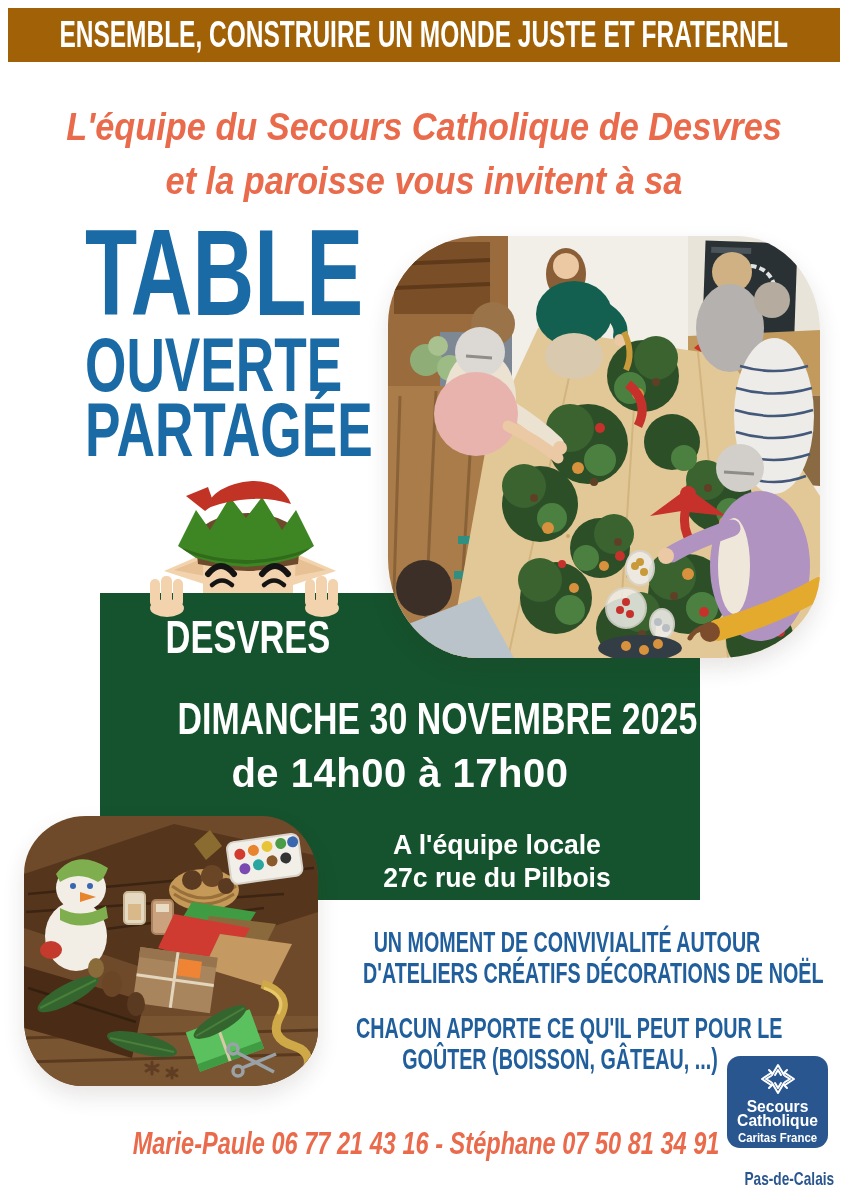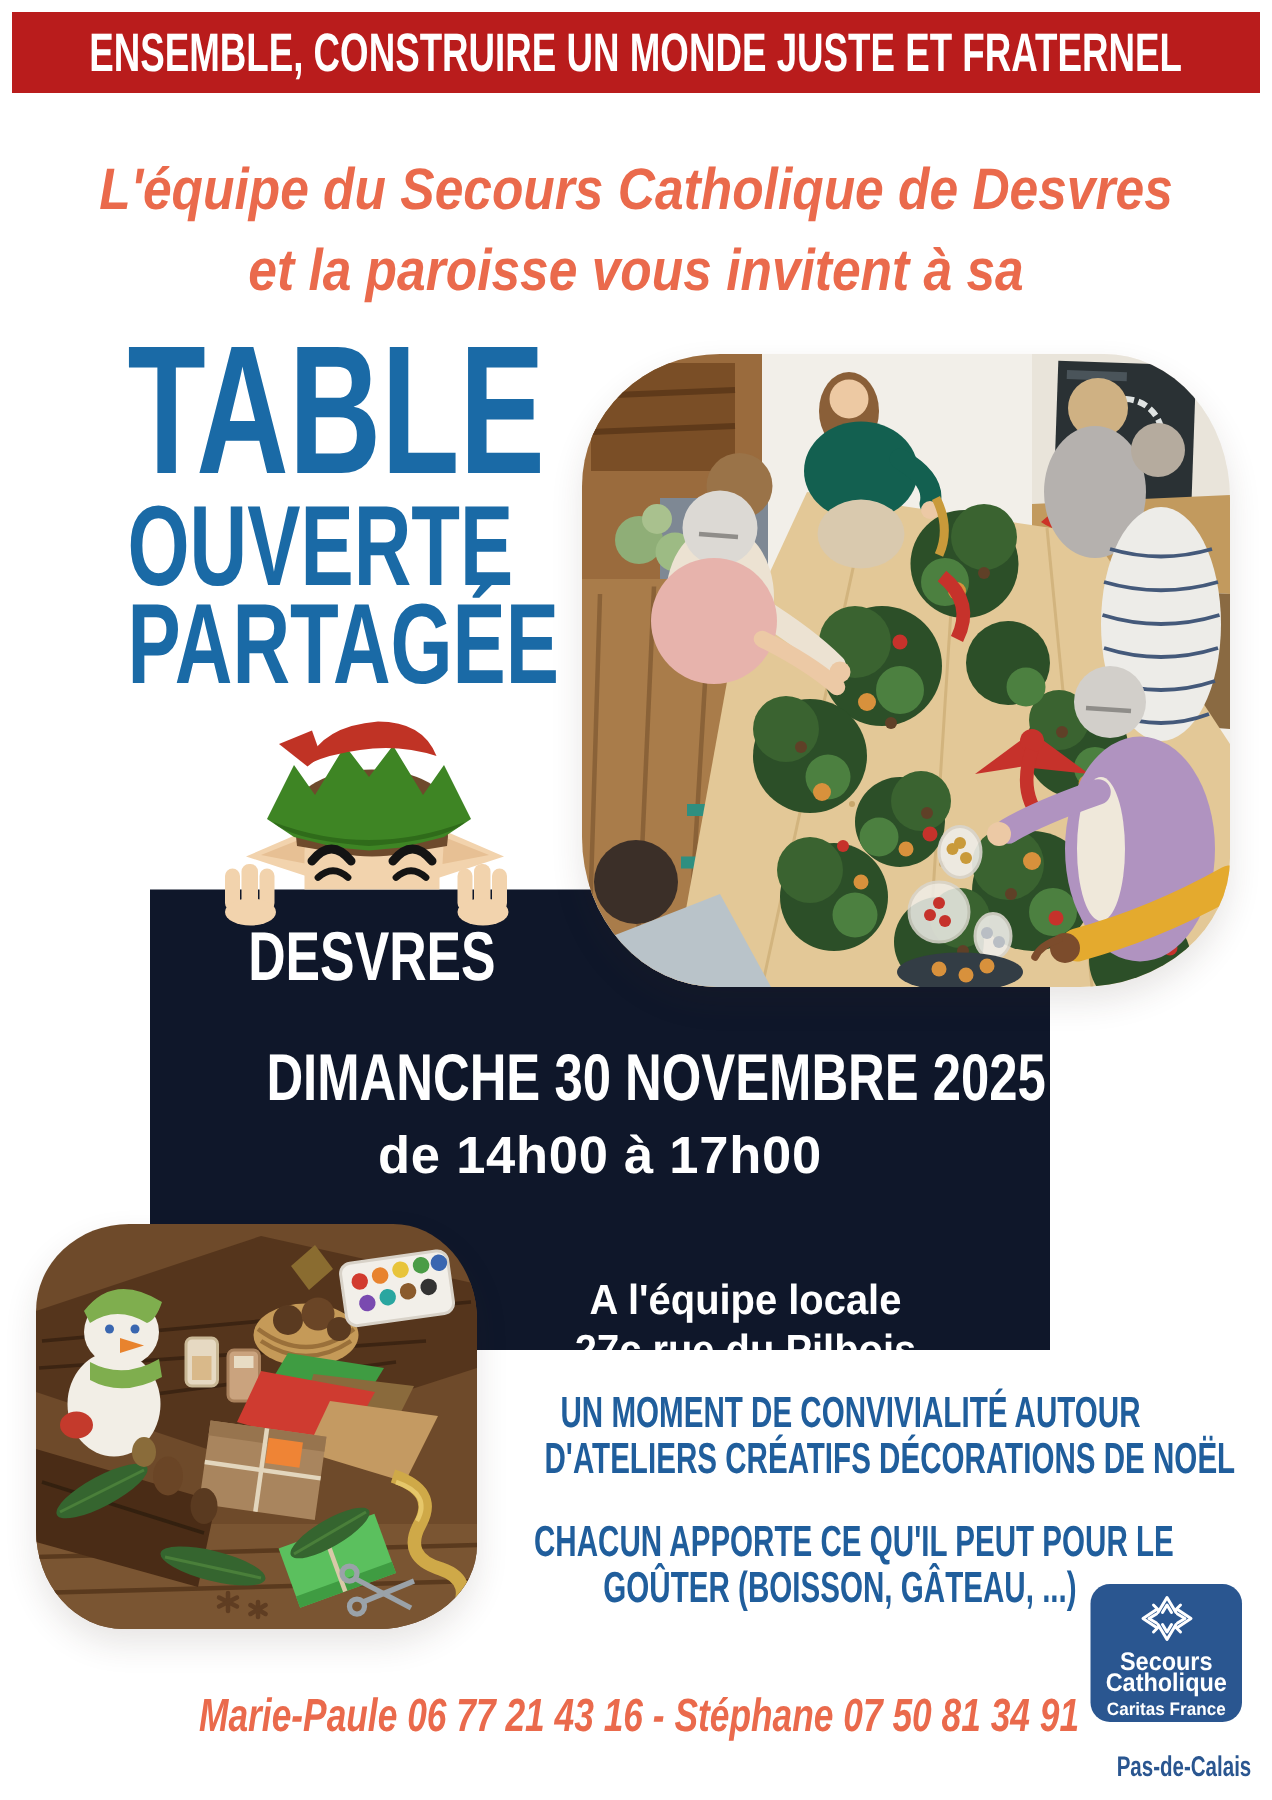--- a/index.html
+++ b/index.html
@@ -5,21 +5,21 @@
   html,body{margin:0;padding:0;background:#ffffff;}
   .page{
     position:relative; width:848px; height:1200px; background:#ffffff;
     overflow:hidden; font-family:"Liberation Sans", sans-serif;
   }
   .abs{position:absolute;}
   .nowrap{white-space:nowrap; display:inline-block; line-height:1;}
 
   
   .banner{
-    left:8px; top:8px; width:832px; height:54px; background:#b91c1c;
+    left:8px; top:8px; width:832px; height:54px; background:#a16207;
     display:flex; align-items:center; justify-content:center;
   }
   .banner-text{
     color:#ffffff; font-weight:bold; font-size:36px;
     transform:scaleX(.68); transform-origin:center;
   }
 
   
   .intro{
     left:0; top:100px; width:848px; text-align:center;
@@ -30,30 +30,30 @@
 
   
   .title-line{
     color:#1a6aa6; font-weight:bold; transform-origin:left top; white-space:nowrap; line-height:1;
   }
   .t1{left:85px; top:212px; font-size:122px; transform:scaleX(.70);}
   .t2{left:85px; top:327px; font-size:76px;  transform:scaleX(.70);}
   .t3{left:85px; top:392px; font-size:76px;  transform:scaleX(.70);}
 
   
-  .event-panel{left:100px; top:593px; width:600px; height:307px; background:#0f172a; z-index:1;}
+  .event-panel{left:100px; top:593px; width:600px; height:307px; background:#14532d; z-index:1;}
   .event-panel *{color:#ffffff;}
   .place-wrap{position:absolute; top:21px; left:0; width:296px; text-align:center;}
   .place{font-size:46px; font-weight:bold; transform:scaleX(.75); transform-origin:center;}
   .date-wrap{position:absolute; top:104px; left:0; width:600px; text-align:center;}
   .date{font-size:44px; font-weight:bold; transform:scaleX(.77); transform-origin:center;}
   .time-wrap{position:absolute; top:160px; left:0; width:600px; text-align:center;}
-  .time{font-size:35px; font-weight:bold; letter-spacing:.5px;}
+  .time{font-size:40px; font-weight:bold; letter-spacing:.5px;}
   .addr{position:absolute; top:235px; left:197px; width:400px; text-align:center;
-        font-weight:bold; font-size:28px; line-height:33px;margin-top:22px;}
+        font-weight:bold; font-size:28px; line-height:33px;}
   .addr span{display:block; transform:scaleX(.95); transform-origin:center; white-space:nowrap;}
 
   
   .photo{overflow:hidden; z-index:3; box-shadow:0 10px 22px rgba(60,40,30,.12);}
   .photo svg{display:block;}
   .photo1{left:388px; top:236px; width:432px; height:422px;
     border-radius:92px 84px 100px 90px / 88px 96px 86px 100px;}
   .photo2{left:24px; top:816px; width:294px; height:270px;
     border-radius:62px 56px 66px 58px / 58px 64px 56px 66px;}
 

